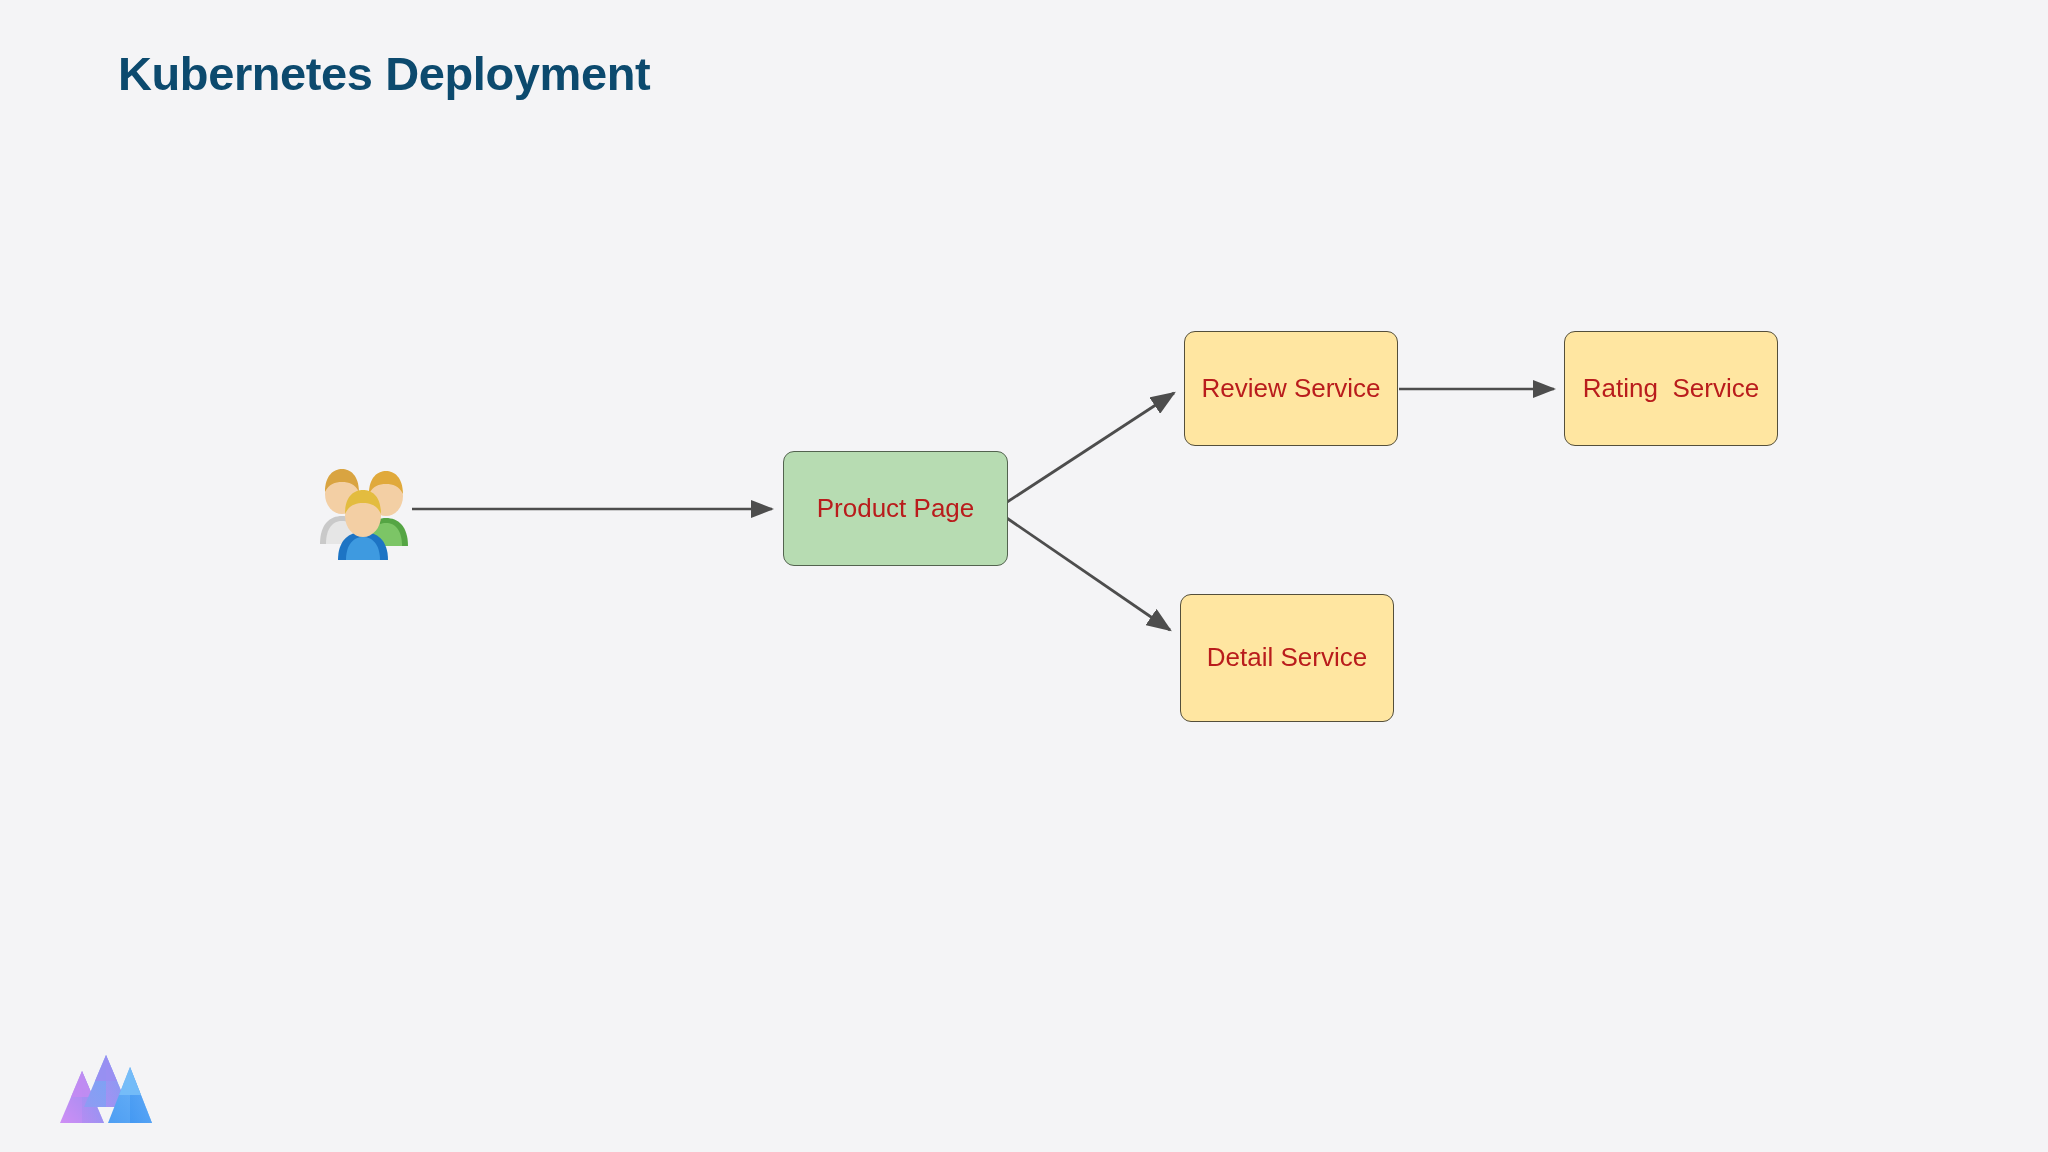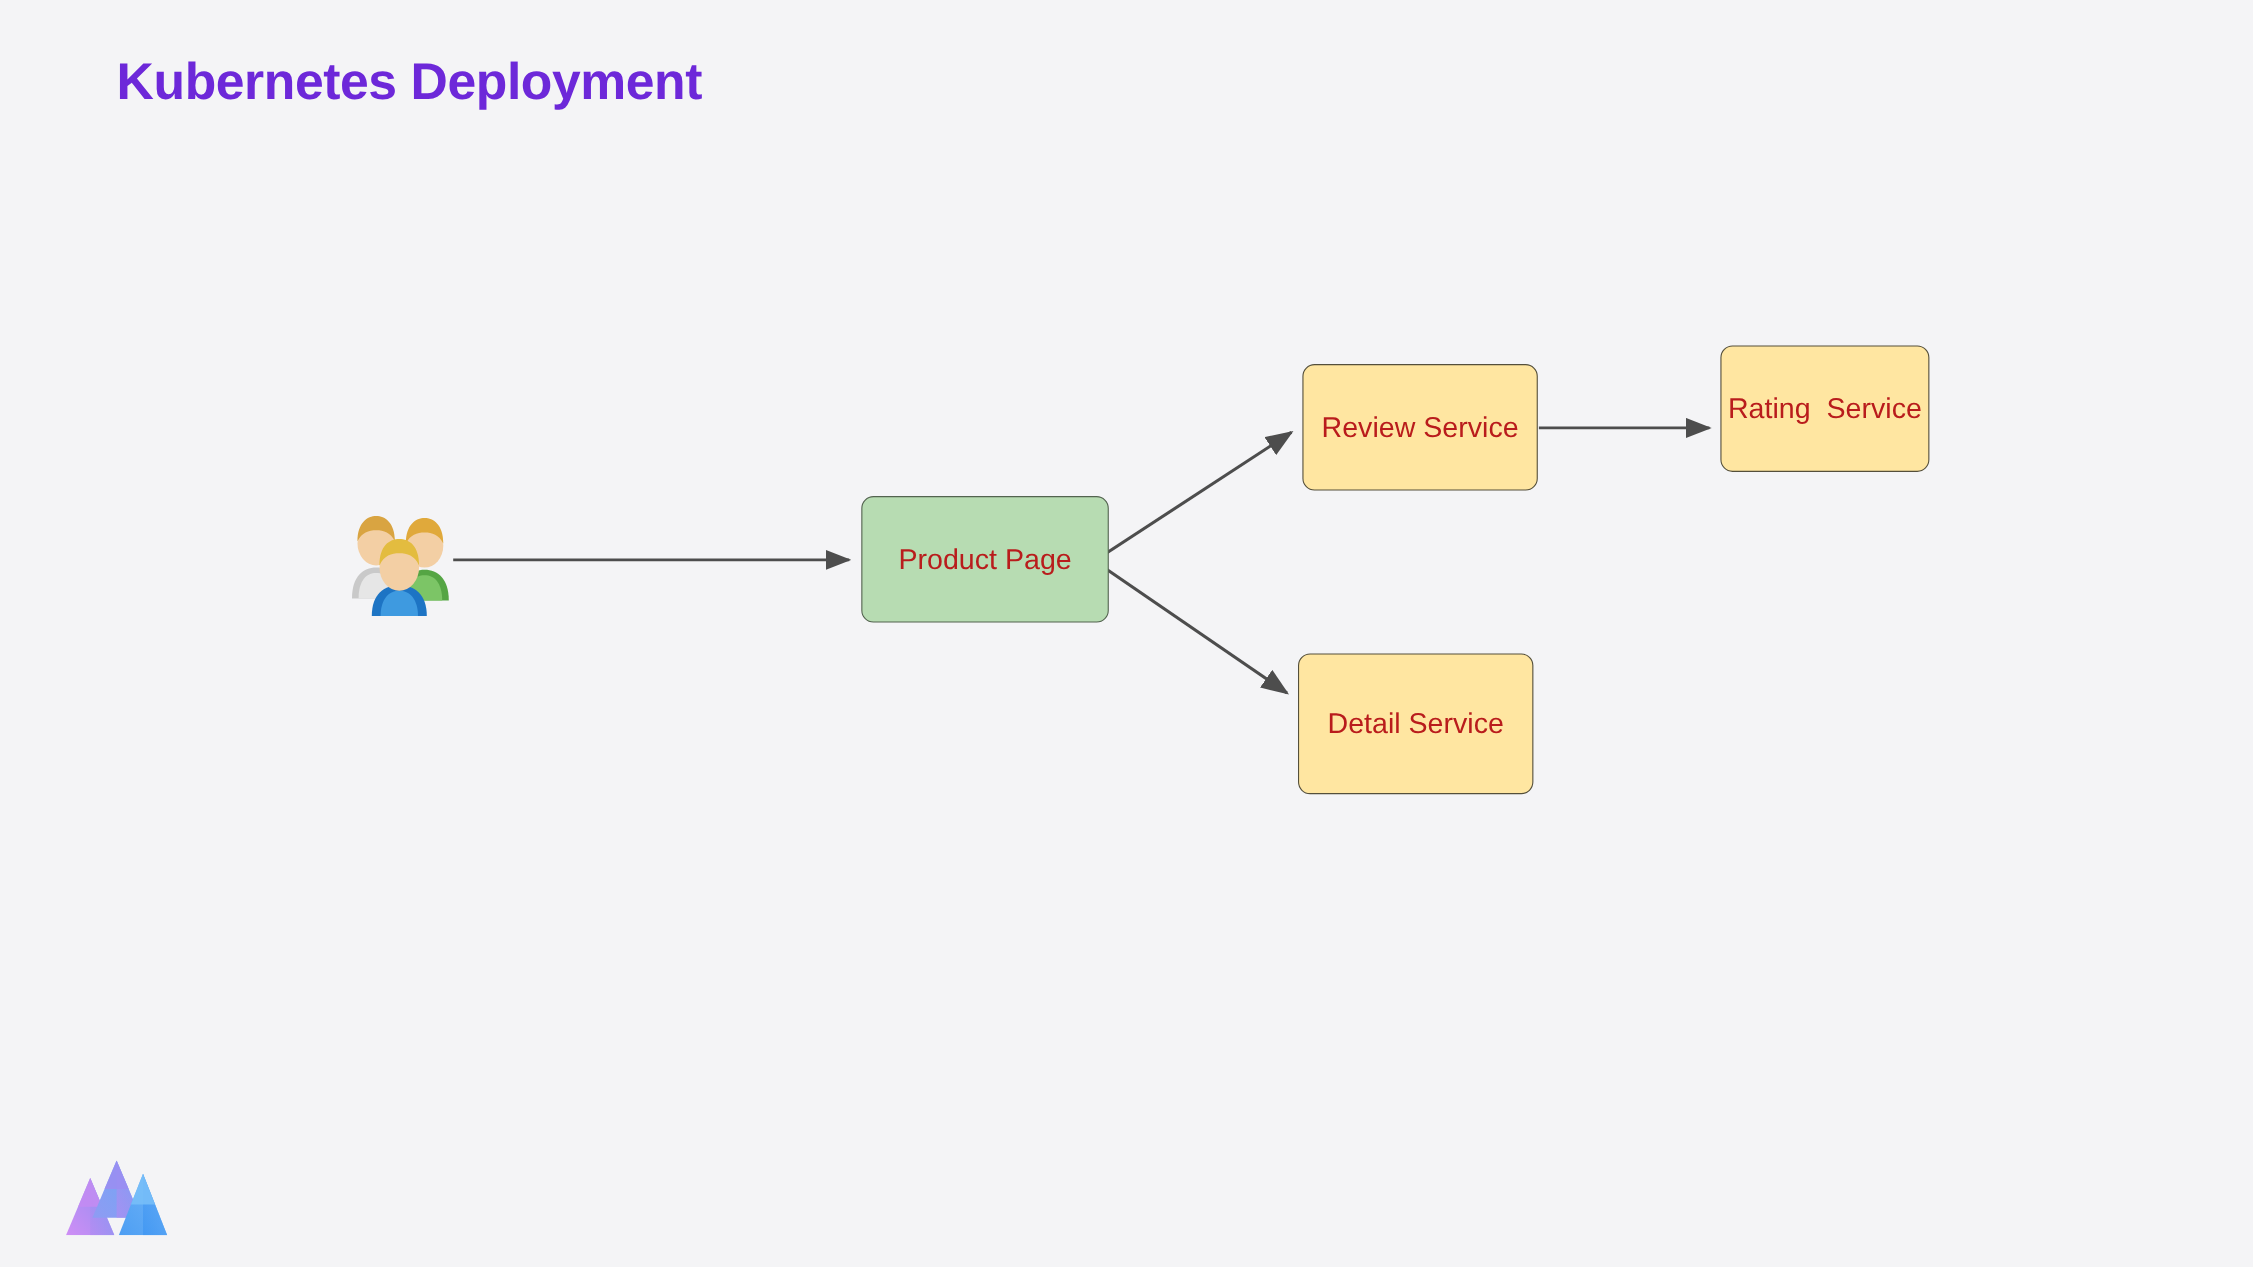--- a/index.html
+++ b/index.html
@@ -13,26 +13,26 @@
 
   body {
     background:#f4f4f6;
     font-family:"Liberation Sans", sans-serif;
     position:relative;
   }
 
   
   #page-title {
     position:absolute;
-    left:106px;
+    left:118px;
     top:48px;
     font-size:47px;
     font-weight:bold;
     letter-spacing:-0.4px;
-    color:#6d28d9;
+    color:#0c4a6e;
     white-space:nowrap;
     line-height:1.1;
   }
 
   
   #diagram-canvas {
     position:absolute;
     left:0; top:0;
     width:2048px;
     height:1152px;
@@ -60,21 +60,21 @@
     text-align:center;
     white-space:pre;
     line-height:1.2;
   }
 
   .node-green  { background:#b7dcb2; border-color:#53634f; }
   .node-yellow { background:#ffe6a1; border-color:#544f3b; }
 
   #node-product-page  { left:783px;  top:451px; width:225px; height:115px; }
   #node-review-service{ left:1184px; top:331px; width:214px; height:115px; }
-  #node-rating-service{ left:1564px; top:314px; width:190px; height:115px; }
+  #node-rating-service{ left:1564px; top:331px; width:214px; height:115px; }
   #node-detail-service{ left:1180px; top:594px; width:214px; height:128px; }
 
   
   #users-icon {
     position:absolute;
     left:316px;
     top:448px;
     width:96px;
     height:112px;
   }

